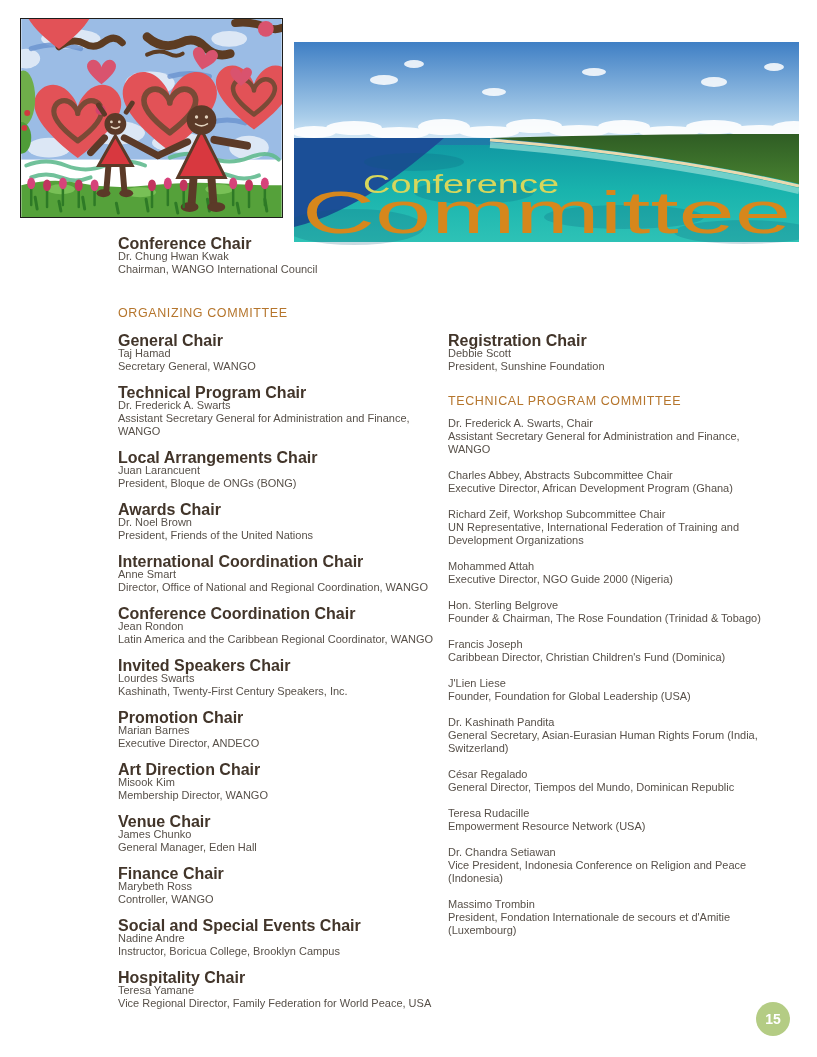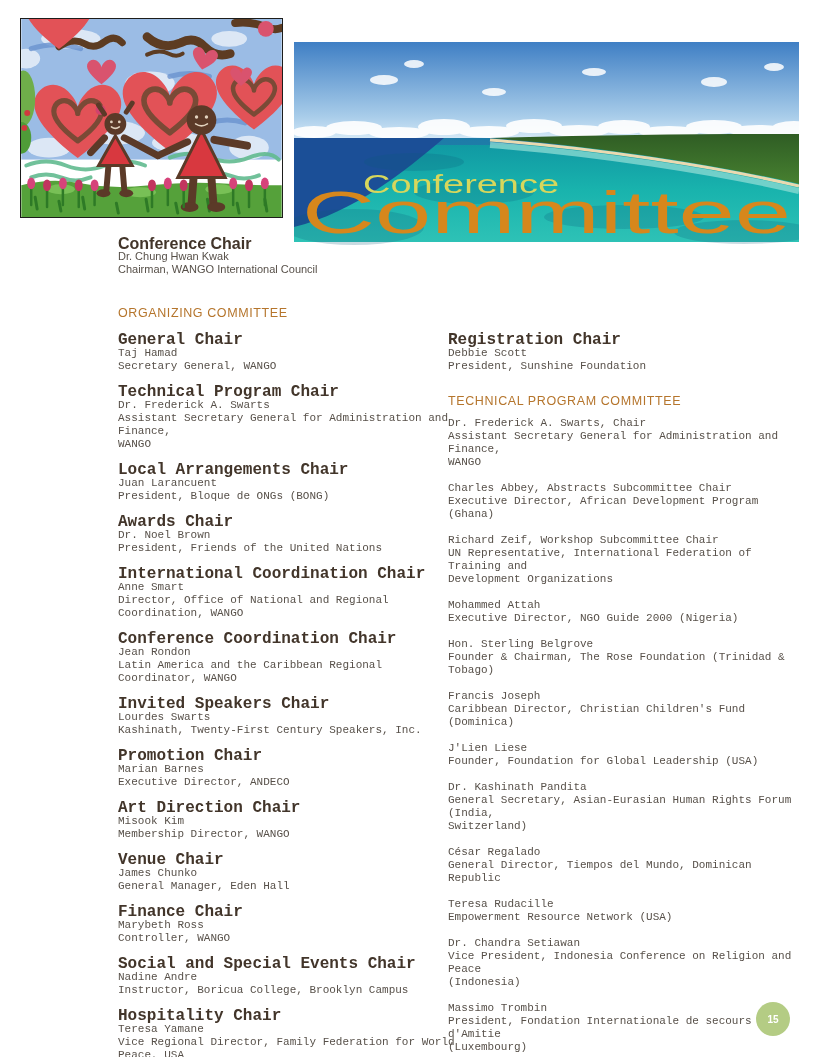--- a/index.html
+++ b/index.html
@@ -31,27 +31,27 @@
     color:#575049; white-space:pre-line;
   }
   .section-heading {
     font-size:12.5px; line-height:13px;
     color:#b5752c; letter-spacing:0.6px; white-space:nowrap;
   }
   .conf-chair { position:absolute; left:118px; top:237px; }
   .col-left  { position:absolute; left:118px; top:307px; width:340px; }
   .col-right { position:absolute; left:448px; top:334px; width:345px; }
   .col-left .section-heading { margin-bottom:14px; }
-  .entry { margin-bottom:13px;font-family:Liberation Mono, monospace; }
+  .entry { margin-bottom:13px; }
   .tpc-heading { margin-top:22px; margin-bottom:9px; }
   .page-num {
     position:absolute; left:756px; top:1002px;
     width:34px; height:34px; border-radius:50%;
     background:#b4cc84; color:#ffffff;
-    font-size:10px; font-weight:bold;
+    font-size:14px; font-weight:bold;
     display:flex; align-items:center; justify-content:center;
   }
   .t-conference { fill:#d7d75c; font-size:25px; }
   .t-committee  { fill:#d6871c; font-size:60px; }
 </style>
 </head>
 <body>
 
 <div class="page">
 

